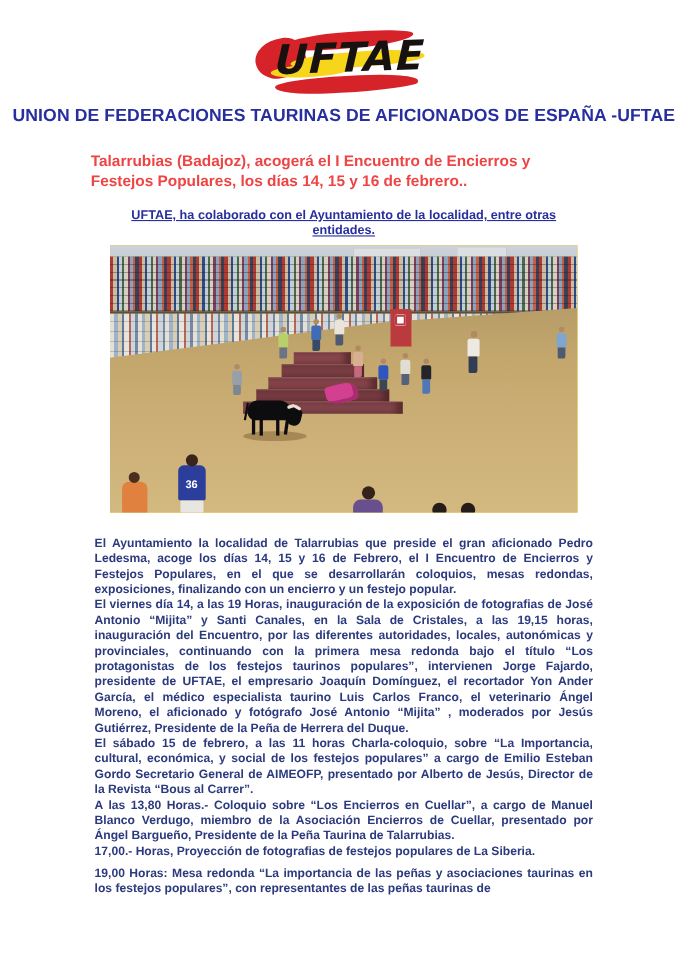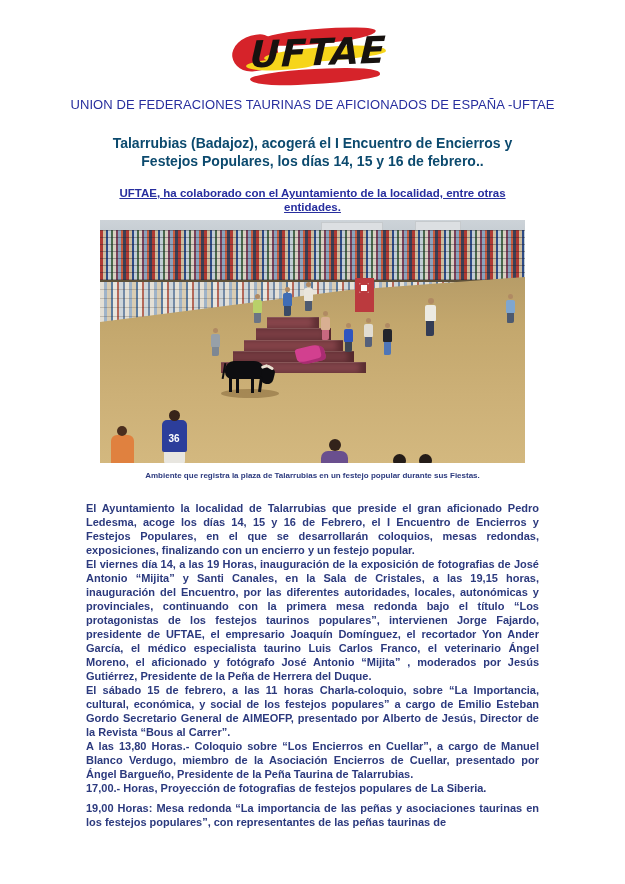--- a/index.html
+++ b/index.html
@@ -20,25 +20,25 @@
     border-radius:50% 45% 55% 50%/55% 60% 45% 55%;transform:rotate(-3deg);}
   .st-red-bot{left:22px;top:44px;width:130px;height:15px;background:#d6232a;
     border-radius:55% 45% 60% 40%/50% 55% 45% 60%;transform:rotate(-3deg);}
   .logo-text{
     position:absolute;left:22px;top:6px;width:140px;z-index:3;
     font-family:"DejaVu Sans",sans-serif;font-weight:bold;font-style:italic;
     font-size:37px;letter-spacing:1px;color:#17120f;transform:rotate(-2deg) skewX(-4deg);
   }
   
   .org{
-    text-align:center;color:#272e9e;font-weight:normal;font-size:13px;
+    text-align:center;color:#272e9e;font-weight:bold;font-size:16px;
     margin:0 auto 22px auto;letter-spacing:0.1px;
   }
   .title{
-    text-align:center;color:#0c4a6e;font-weight:bold;font-size:14px;line-height:18px;
+    color:#ef4444;font-weight:bold;font-size:14px;line-height:18px;
     max-width:460px;margin:0 auto 16px auto;
   }
   .subtitle{
     text-align:center;color:#272e9e;font-weight:bold;font-size:11.5px;line-height:14px;
     max-width:432px;margin:0 auto 0 auto;text-decoration:underline;
   }
   
   figure{margin:6px 0 0 0;padding:0;}
   .photo{position:relative;width:425px;height:243px;margin:0 auto;overflow:hidden;background:#eab308;}
   .sky{position:absolute;left:0;top:0;width:100%;height:22px;background:linear-gradient(#cdd3d8,#c2c9d0);}
@@ -194,21 +194,20 @@
       <div class="cape"></div>
 
       <div class="fg-orange"></div>
       <div class="jersey">
         <span>36</span>
       </div>
       <div class="fg-purple"></div>
       <div class="fg-head fh1"></div>
       <div class="fg-head fh2"></div>
     </div>
-    <figcaption>Ambiente que registra la plaza de Talarrubias en un festejo popular durante sus Fiestas.</figcaption>
   </figure>
 
   <div class="body-text">
     <p>El Ayuntamiento la localidad de Talarrubias que preside el gran aficionado Pedro Ledesma,  acoge los días 14, 15 y 16 de Febrero, el I Encuentro de Encierros y Festejos Populares, en el que se desarrollarán coloquios, mesas redondas, exposiciones, finalizando con un encierro y un festejo popular.</p>
     <p>El viernes día 14, a las 19 Horas, inauguración de la exposición de fotografias de José Antonio “Mijita” y Santi Canales, en la Sala de Cristales, a las 19,15 horas, inauguración del Encuentro, por las diferentes autoridades, locales, autonómicas y provinciales, continuando con la primera mesa redonda bajo el título “Los protagonistas de los festejos taurinos populares”, intervienen Jorge Fajardo, presidente de UFTAE, el empresario Joaquín Domínguez, el recortador Yon Ander García, el médico especialista taurino Luis Carlos Franco, el veterinario Ángel Moreno, el aficionado y fotógrafo José Antonio “Mijita” , moderados por Jesús Gutiérrez,  Presidente de la Peña de Herrera del Duque.</p>
     <p>El sábado 15 de febrero, a las 11 horas Charla-coloquio, sobre “La  Importancia, cultural, económica, y social de los festejos populares” a cargo de Emilio Esteban Gordo Secretario General de AIMEOFP, presentado por Alberto de Jesús, Director de la Revista “Bous al Carrer”.</p>
     <p>A las 13,80 Horas.- Coloquio sobre “Los Encierros en Cuellar”, a cargo de Manuel Blanco Verdugo, miembro de la Asociación Encierros de Cuellar, presentado por Ángel Bargueño, Presidente de la Peña Taurina de Talarrubias.</p>
     <p>17,00.- Horas, Proyección de fotografias de festejos populares de La Siberia.</p>
     <p class="para-gap">19,00 Horas: Mesa redonda “La importancia de las peñas y asociaciones taurinas en los festejos populares”, con representantes de las peñas taurinas de</p>
   </div>

